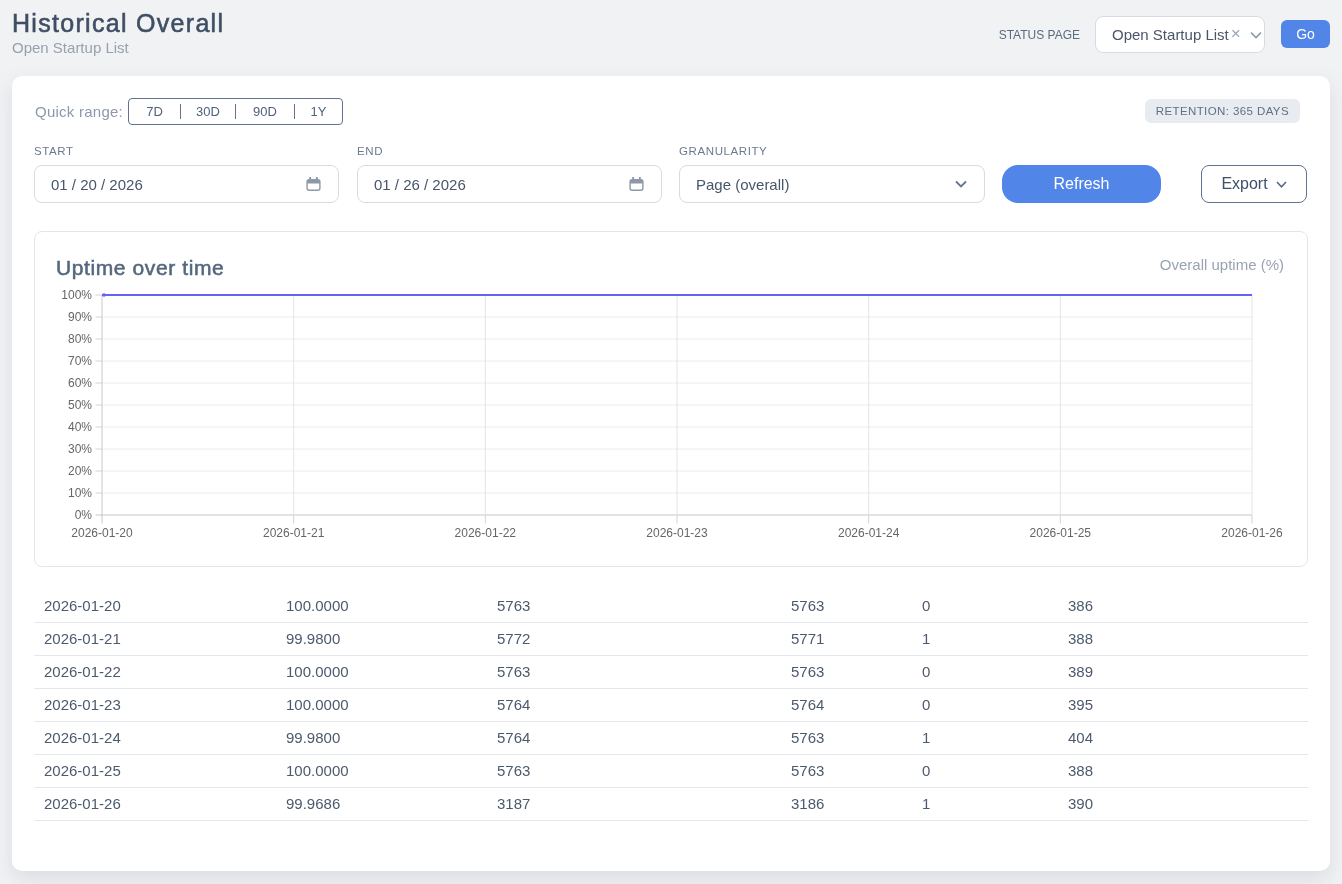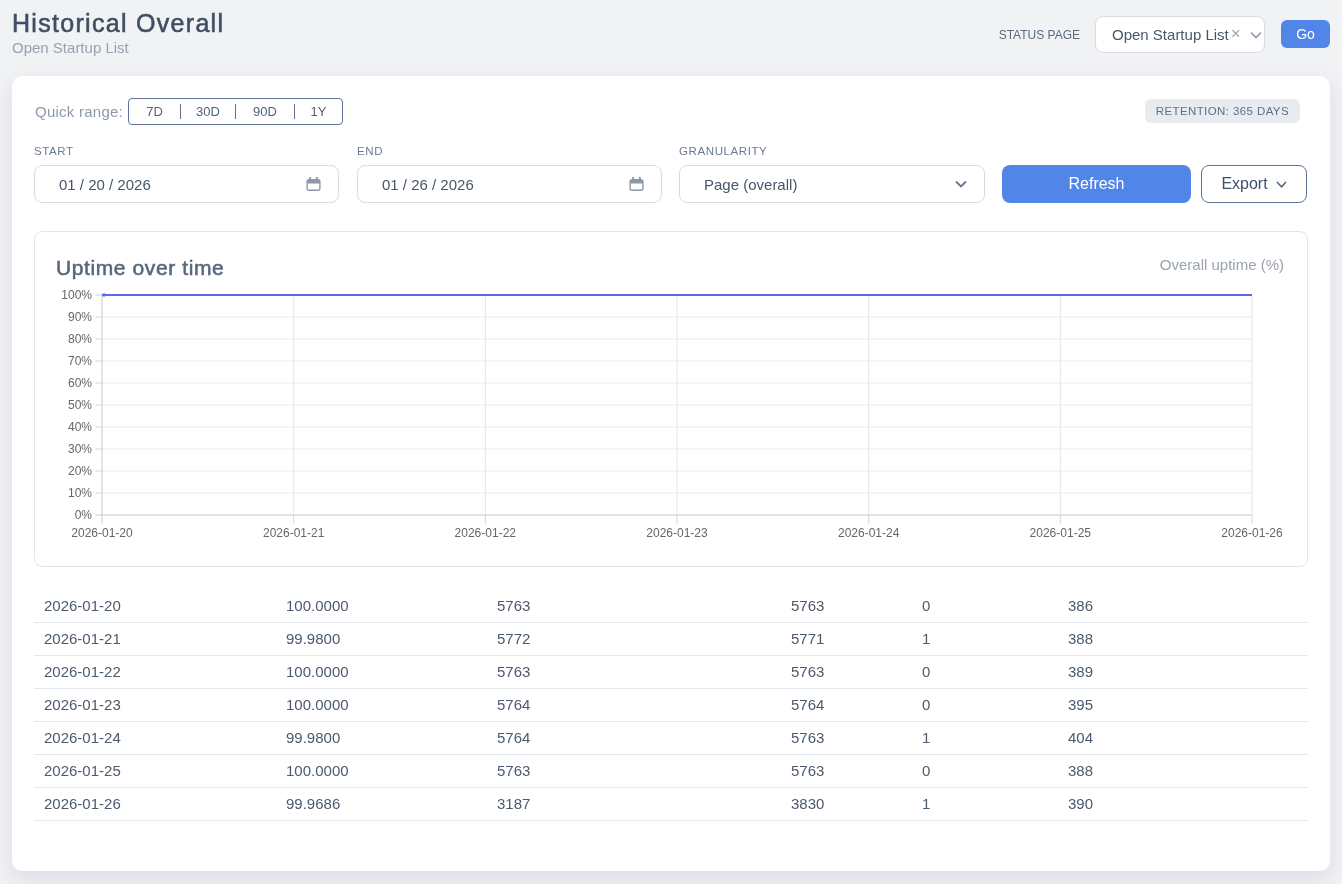--- a/index.html
+++ b/index.html
@@ -19,23 +19,23 @@
 
   .card { left:12px; top:76px; width:1318px; height:795px; background:#fff; border-radius:10px; box-shadow:0 8px 20px rgba(120,130,150,0.18); position:absolute; }
 
   .qr-label { left:23px; top:27px; font-size:15px; letter-spacing:0.25px; color:#8d99ab; position:absolute; }
   .qr-group { left:116px; top:22px; height:27px; display:flex; border:1px solid #5f7390; border-radius:4px; overflow:hidden; position:absolute; background:#fff;align-items:center; }
   .qr-group button { border:none; background:#fff; border-left:1px solid #5f7390; font-family:"Liberation Sans",sans-serif; font-size:13px; color:#50627c; }
   .qr-group button:first-child { border-left:none; }
   .badge { right:30px; top:23px; height:24px; background:#e8ebf0; border-radius:6px; padding:0 11px; font-size:11.5px; letter-spacing:0.4px; color:#5d7187; display:flex; align-items:center; position:absolute; font-weight:500; }
 
   .flabel { font-size:11.5px; color:#6b7a8f; letter-spacing:0.6px; font-weight:500; position:absolute; top:69px; }
-  .input { position:absolute; top:89px; height:38px; background:#fff; border:1px solid #d8dce2; border-radius:8px; display:flex; align-items:center; padding:0 17px 0 24px; font-size:15px; color:#47566b; }
+  .input { position:absolute; top:89px; height:38px; background:#fff; border:1px solid #d8dce2; border-radius:8px; display:flex; align-items:center; padding:0 17px 0 16px; font-size:15px; color:#47566b; }
   .input .grow { flex:1; }
-  .btn-refresh { position:absolute; top:89px; left:990px; width:189px; height:38px; background:#5285e8; border-radius:8px; color:#fff; font-size:16px; display:flex; align-items:center; justify-content:center; }
+  .btn-refresh { position:absolute; top:89px; left:990px; width:159px; height:38px; background:#5285e8; border-radius:16px; color:#fff; font-size:16px; display:flex; align-items:center; justify-content:center; }
   .btn-export { position:absolute; top:89px; left:1189px; width:106px; height:38px; background:#fff; border:1px solid #5f7390; border-radius:8px; color:#3f4f68; font-size:16px; display:flex; align-items:center; justify-content:center; gap:8px; }
 
   .chart-card { position:absolute; left:22px; top:155px; width:1274px; height:336px; border:1px solid #e2e6ec; border-radius:8px; }
   .chart-title { position:absolute; left:21px; top:24px; font-size:21px; font-weight:400; letter-spacing:0.6px; color:#55677d; -webkit-text-stroke:0.55px #55677d; }
   .chart-right { position:absolute; right:23px; top:24px; font-size:15px; color:#9aa3b1; }
 
   table.data { position:absolute; left:22px; top:513px; width:1274px; border-collapse:collapse; table-layout:fixed; }
   table.data th { text-align:left; font-size:12px; font-weight:700; letter-spacing:1.05px; color:#44566d; padding:0 0 0 10px; height:30px; border-bottom:1px solid #e4e7eb; }
   table.data td { font-size:15px; color:#4c5a6d; padding:0 0 0 10px; height:33px; border-bottom:1px solid #e4e7eb; }
 </style>
@@ -214,19 +214,19 @@
           <td>100.0000</td>
           <td>5763</td>
           <td>5763</td>
           <td>0</td>
           <td>388</td>
         </tr>
       <tr>
           <td>2026-01-26</td>
           <td>99.9686</td>
           <td>3187</td>
-          <td>3830</td>
+          <td>3186</td>
           <td>1</td>
           <td>390</td>
         </tr>
     </tbody>
     </table>
   </div>
 
 </body></html>

